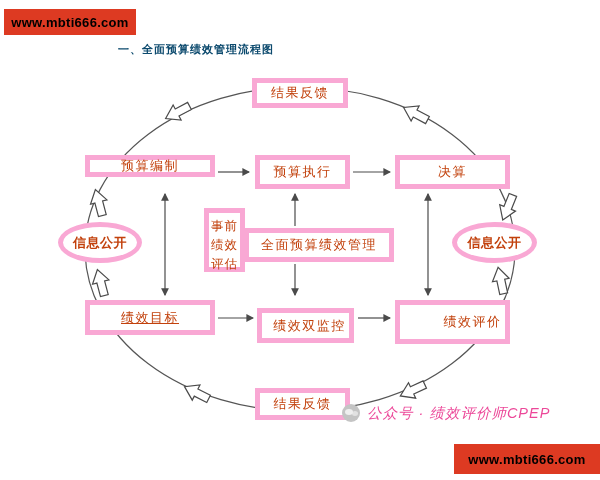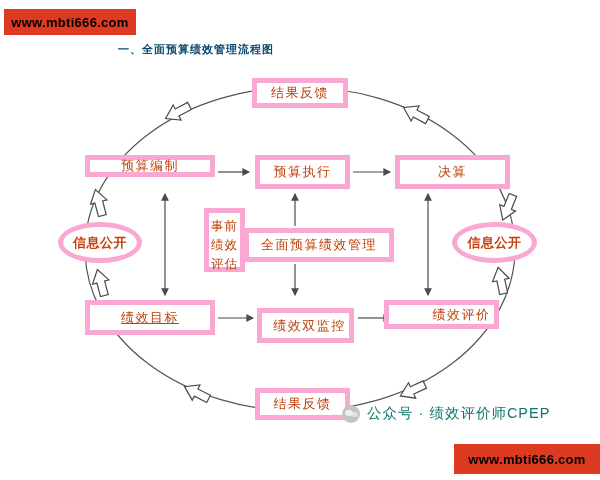--- a/index.html
+++ b/index.html
@@ -25,22 +25,22 @@
     border:5px solid #f9a8d4;color:#c2410c;font-size:13px;letter-spacing:1.5px;
     display:flex;align-items:center;justify-content:center;text-align:center;
   }
   .node.oval{border-radius:50%;font-weight:bold;letter-spacing:0.5px;}
   .node.vtext{
     padding:4px 2px;line-height:19px;font-size:12.5px;letter-spacing:1px;
     align-items:flex-start;
     margin-left:28px;
   }
   .footer-mark{
-    position:absolute;left:342px;top:404px;display:flex;align-items:flex-end;
-    color:#0f766e;font-size:14.5px;letter-spacing:1px;
+    position:absolute;left:342px;top:404px;display:flex;align-items:flex-start;
+    color:#ec4899;font-size:14.5px;letter-spacing:1px;font-style:italic;
   }
   .cpep-logo{
     width:18px;height:18px;border-radius:50%;background:#c4c4c4;
     margin-right:7px;position:relative;flex:0 0 auto;
   }
   .cpep-logo::after{
     content:"";position:absolute;left:3px;top:5px;width:8px;height:6px;
     border-radius:50%;background:#efefef;
   }
   .cpep-logo::before{
@@ -104,21 +104,21 @@
   <div class="node vtext" style="left:176px;top:208px;width:41px;height:64px;">事前绩效评估</div>
 
   <div class="node" style="left:235px;top:228px;width:150px;height:34px;margin-left:9px;">全面预算绩效管理</div>
 
   <div class="node oval" style="left:452px;top:222px;width:85px;height:41px;">信息公开</div>
 
   <div class="node" style="left:85px;top:300px;width:130px;height:35px;text-decoration:underline;">绩效目标</div>
 
   <div class="node" style="left:257px;top:308px;width:97px;height:35px;padding-left:8px;">绩效双监控</div>
 
-  <div class="node" style="left:384px;top:300px;width:115px;height:29px;padding-left:40px;">绩效评价</div>
+  <div class="node" style="left:395px;top:300px;width:115px;height:44px;padding-left:40px;">绩效评价</div>
 
   <div class="node" style="left:255px;top:388px;width:95px;height:32px;">结果反馈</div>
 </div>
 
 <div class="footer-mark">
   <span class="cpep-logo"></span>
   <span>公众号 · 绩效评价师CPEP</span>
 </div>
 
 <div class="banner bottom">

